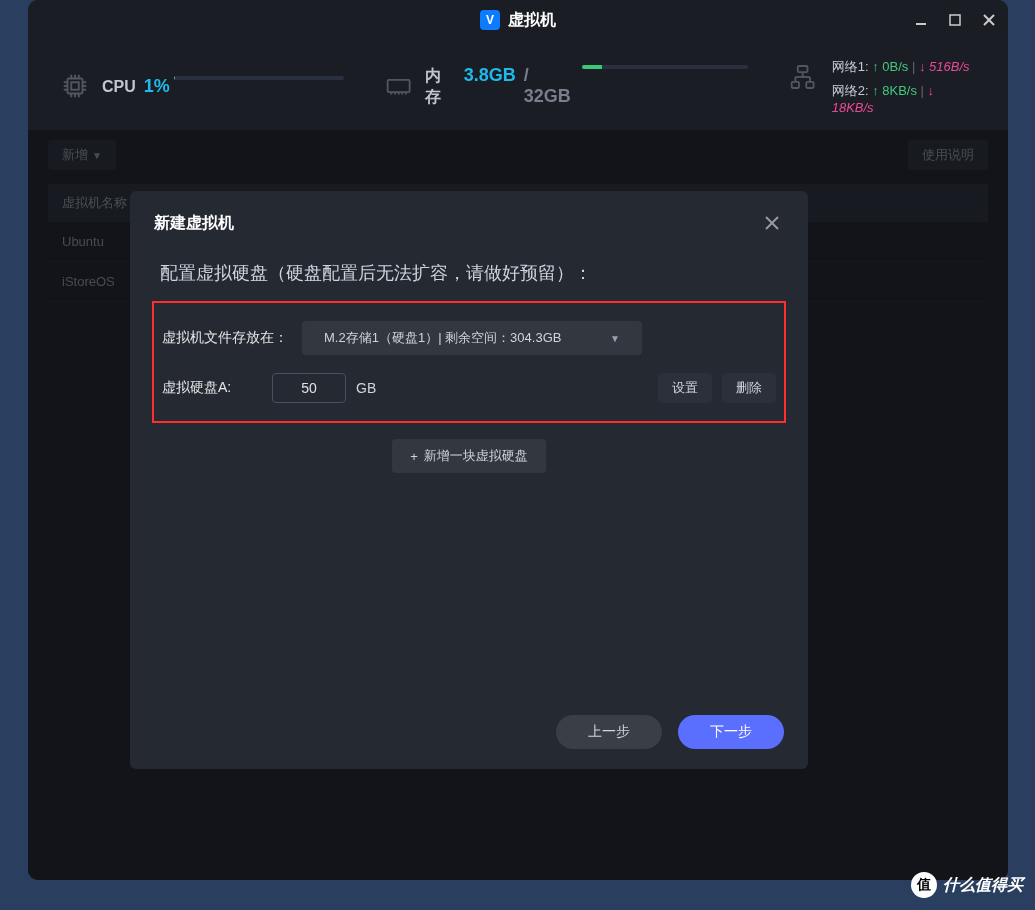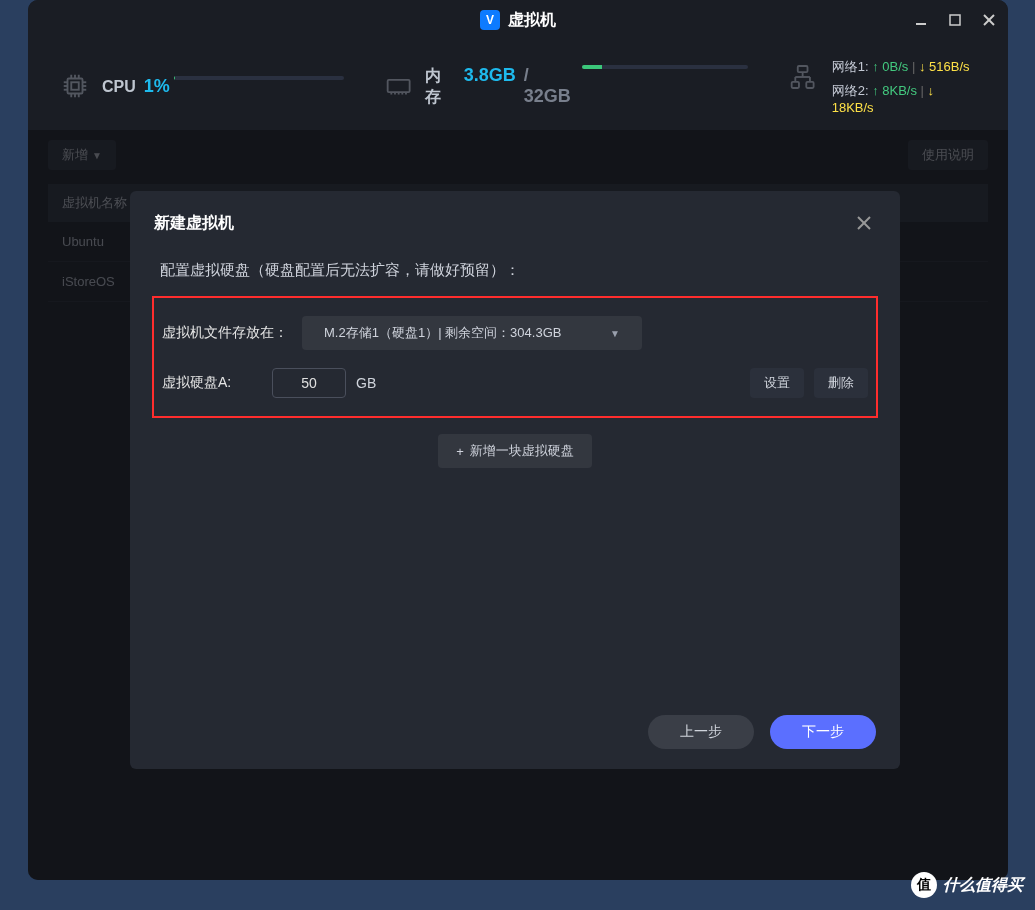--- a/index.html
+++ b/index.html
@@ -57,21 +57,21 @@
     .stat-label { color: #bfc6d0; font-size: 16px; font-weight: 600; }
     .stat-val { color: #1ebaed; font-size: 18px; font-weight: 700; }
     .stat-val2 { color: #1ebaed; font-size: 18px; font-weight: 700; }
     .stat-sub { color: #787f8c; font-size: 18px; font-weight: 600; }
     .bar { width: 170px; height: 4px; background: #2a3040; border-radius: 2px; overflow: hidden; }
     .bar-fill { height: 100%; background: #3bc77a; }
     .net-block { margin-left: auto; display: flex; gap: 14px; align-items: flex-start; }
     .net-ico { width: 30px; height: 30px; opacity: 0.5; margin-top: 4px; }
     .net-lines { font-size: 13px; color: #c4c9d4; display: flex; flex-direction: column; gap: 6px; }
     .up { color: #43c97f; }
-    .down { color: #fde047; }
+    .down { color: #ec4899; font-style: italic; }
     .sep { color: #666; }
     
     .main {
       padding: 20px;
       position: relative;
     }
     .toolbar-row {
       display: flex; gap: 8px; align-items: center;
     }
     .btn {
@@ -98,34 +98,34 @@
     
     .overlay {
       position: absolute;
       left: 0; right: 0; top: 130px; bottom: 0;
       background: rgba(15,17,22,0.7);
     }
     
     .dialog {
       position: absolute;
       left: 130px; top: 191px;
-      width: 770px; height: 578px;
+      width: 678px; height: 578px;
       background: #252932;
       border-radius: 6px;
       padding: 20px 24px;
       display: flex; flex-direction: column;
     }
     .dialog-header {
       display: flex; align-items: center; justify-content: space-between;
       margin-bottom: 20px;
     }
     .dialog-title { font-size: 16px; font-weight: 600; color: #fff; }
     .dialog-close { cursor: pointer; color: #999; font-size: 18px; width: 24px; height: 24px; display: flex; align-items: center; justify-content: center; }
     .dialog-body { flex: 1; padding: 6px; }
-    .desc { font-size: 15px; color: #cfd3dc; margin-bottom: 24px; }
+    .desc { font-size: 18px; color: #cfd3dc; margin-bottom: 24px; }
     
     .highlight-box {
       border: 2.5px solid #ff2d2d;
       padding: 0 8px 18px 8px;
       margin: -8px -8px 10px -8px;
     }
     .row { display: flex; align-items: center; gap: 10px; margin-top: 18px; }
     .row-label { font-size: 14px; color: #e5e5e5; min-width: 130px; }
     .select {
       background: #33373f; color: #cfd3dc;

